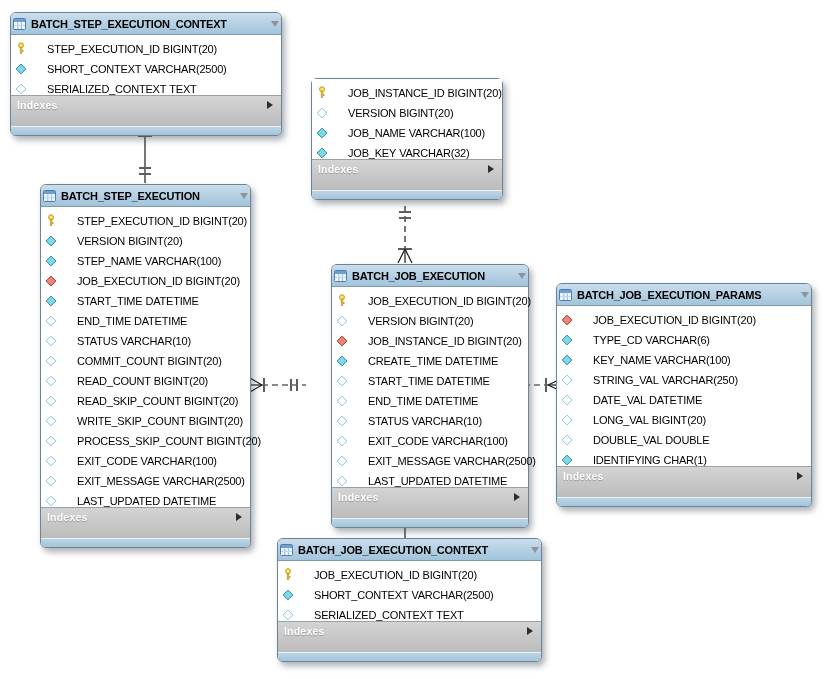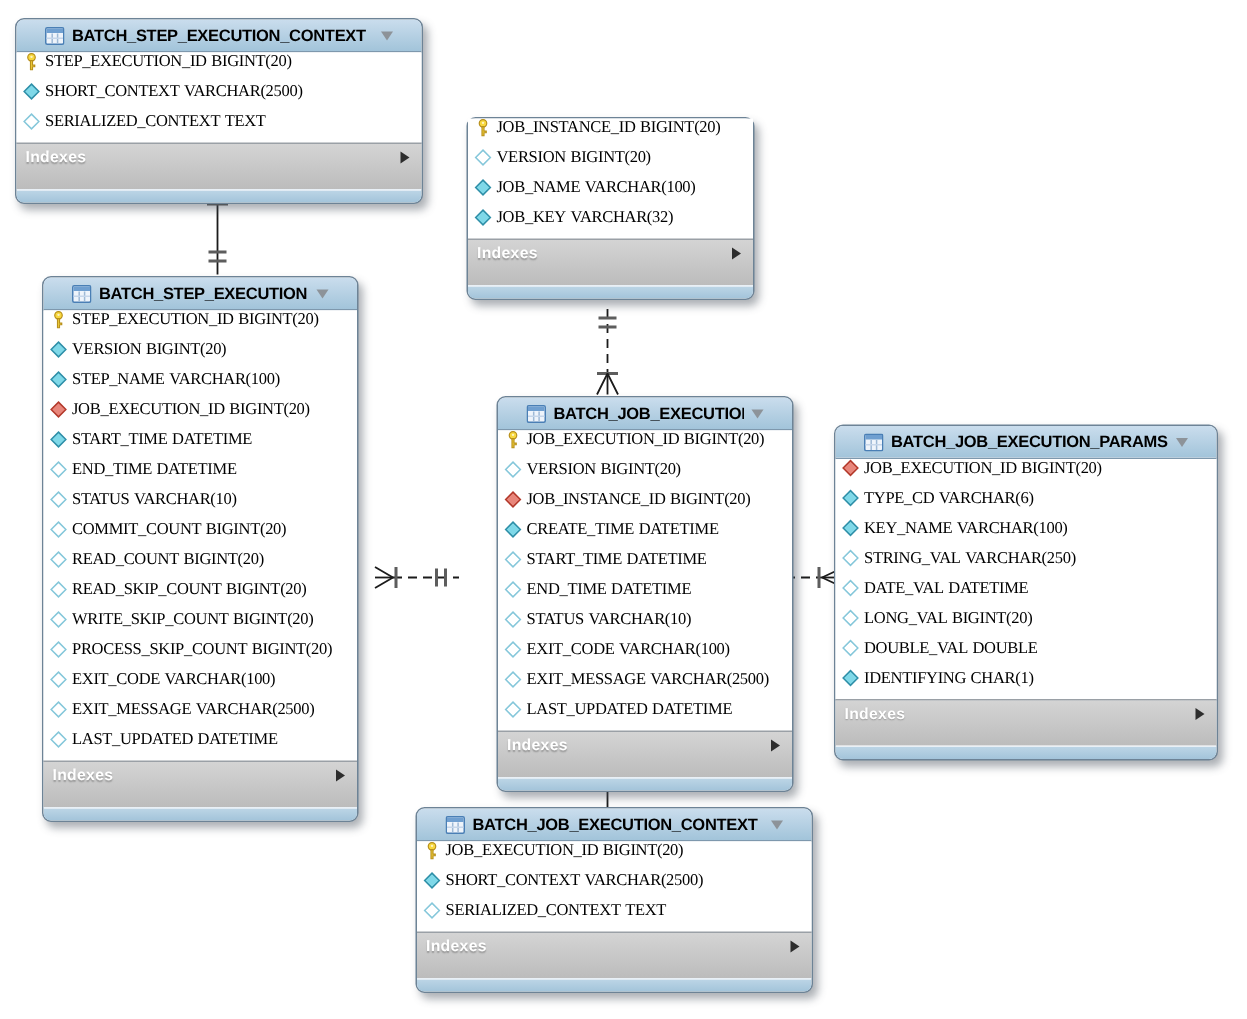--- a/index.html
+++ b/index.html
@@ -6,30 +6,30 @@
   body{font-family:"Liberation Sans",sans-serif;}
   .canvas{position:relative;width:831px;height:679px;background:#ffffff;overflow:hidden;}
   svg.wires{position:absolute;left:0;top:0;z-index:1;}
   .wire{stroke:#1b1b1b;stroke-width:1.2;fill:none;}
   .dashed{stroke-dasharray:6 4;}
   .prong{stroke:#1b1b1b;stroke-width:1.2;fill:none;}
   .hash{stroke:#5d5d5d;stroke-width:2;fill:none;}
 
   .table{position:absolute;z-index:2;background:#ffffff;border:1px solid #6d8396;
          border-radius:6px;box-shadow:3px 4px 6px rgba(70,80,90,.45);}
-  .thead{height:21px;display:flex;align-items:center;gap:5px;padding:0 19px;
+  .thead{height:21px;display:flex;align-items:center;gap:5px;padding:0 2px;
          background:linear-gradient(#cadded,#a2c4da);
          border-bottom:1px solid #7e98ad;border-radius:5px 5px 0 0;}
   .ticon{display:flex;align-items:center;flex:0 0 auto;}
   .ttitle{flex:1 1 auto;font-size:11px;font-weight:bold;color:#000;white-space:nowrap;
           overflow:hidden;letter-spacing:-0.2px;}
   .tri-down{width:0;height:0;border-left:4.5px solid transparent;border-right:4.5px solid transparent;
             border-top:6px solid #8d9399;flex:0 0 auto;}
   .tbody{background:#fff;}
-  .trow{height:20px;display:flex;align-items:flex-start;gap:3px;padding:0 4px;font-family:Liberation Serif, serif;}
+  .trow{height:20px;display:flex;align-items:flex-end;gap:20px;padding:0 4px;}
   .cicon{display:flex;align-items:center;flex:0 0 auto;}
   .ctext{font-size:11px;color:#000;white-space:nowrap;letter-spacing:-0.2px;}
   .ctext .ctype{margin-left:3px;}
   .tfoot{height:18px;display:flex;align-items:center;background:linear-gradient(#d4d4d4,#bcbcbc);
          border-top:1px solid #9aa0a6;padding:0 8px 12px 6px;}
   .flabel{flex:1 1 auto;color:#ffffff;font-size:10.5px;font-weight:bold;letter-spacing:0.2px;
           text-shadow:0 1px 1px rgba(0,0,0,0.25);}
   .tri-right{width:0;height:0;border-top:4.5px solid transparent;border-bottom:4.5px solid transparent;
              border-left:6px solid #2d2d2d;flex:0 0 auto;}
   .tstrip{height:8px;background:linear-gradient(#bcd5e6,#a3c4da);border-top:1px solid #e9f0f6;
@@ -164,21 +164,21 @@
             </span>
             <span class="ctext"><span class="cname">JOB_KEY</span><span class="ctype">VARCHAR(32)</span></span>
           </div>
         </div>
         <div class="tfoot">
           <span class="flabel">Indexes</span>
           <span class="tri-right"></span>
         </div>
         <div class="tstrip"></div>
       </div>
-      <div class="table" style="left: 28px; top: 184px; width: 209px;">
+      <div class="table" style="left: 40px; top: 184px; width: 209px;">
         <div class="thead">
           <span class="ticon">
             <svg width="13" height="12" viewBox="0 0 13 12">
               <rect x="0.5" y="0.5" width="12" height="11" rx="1" fill="#eef4fb" stroke="#4a7fb5"></rect>
               <rect x="1" y="1" width="11" height="3" fill="#6f9fd0"></rect>
               <path d="M4.8 4.3 V11 M8.4 4.3 V11" stroke="#9db9d6" fill="none"></path>
               <path d="M1 7.5 H12" stroke="#c5d6ea" fill="none"></path>
             </svg>
           </span>
           <span class="ttitle">BATCH_STEP_EXECUTION</span>

